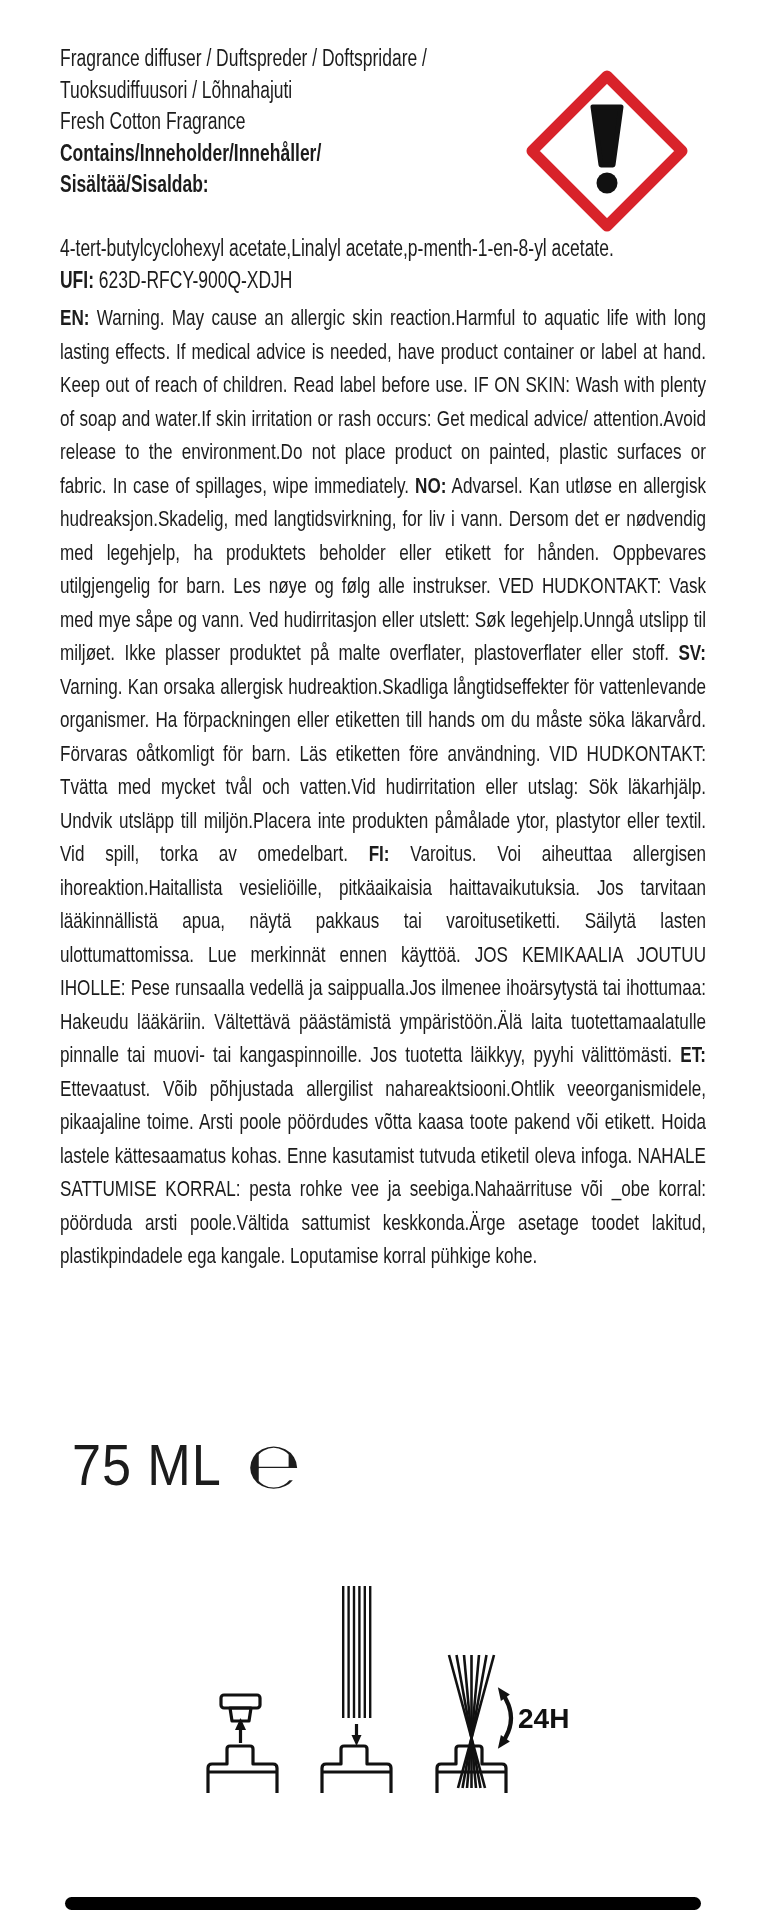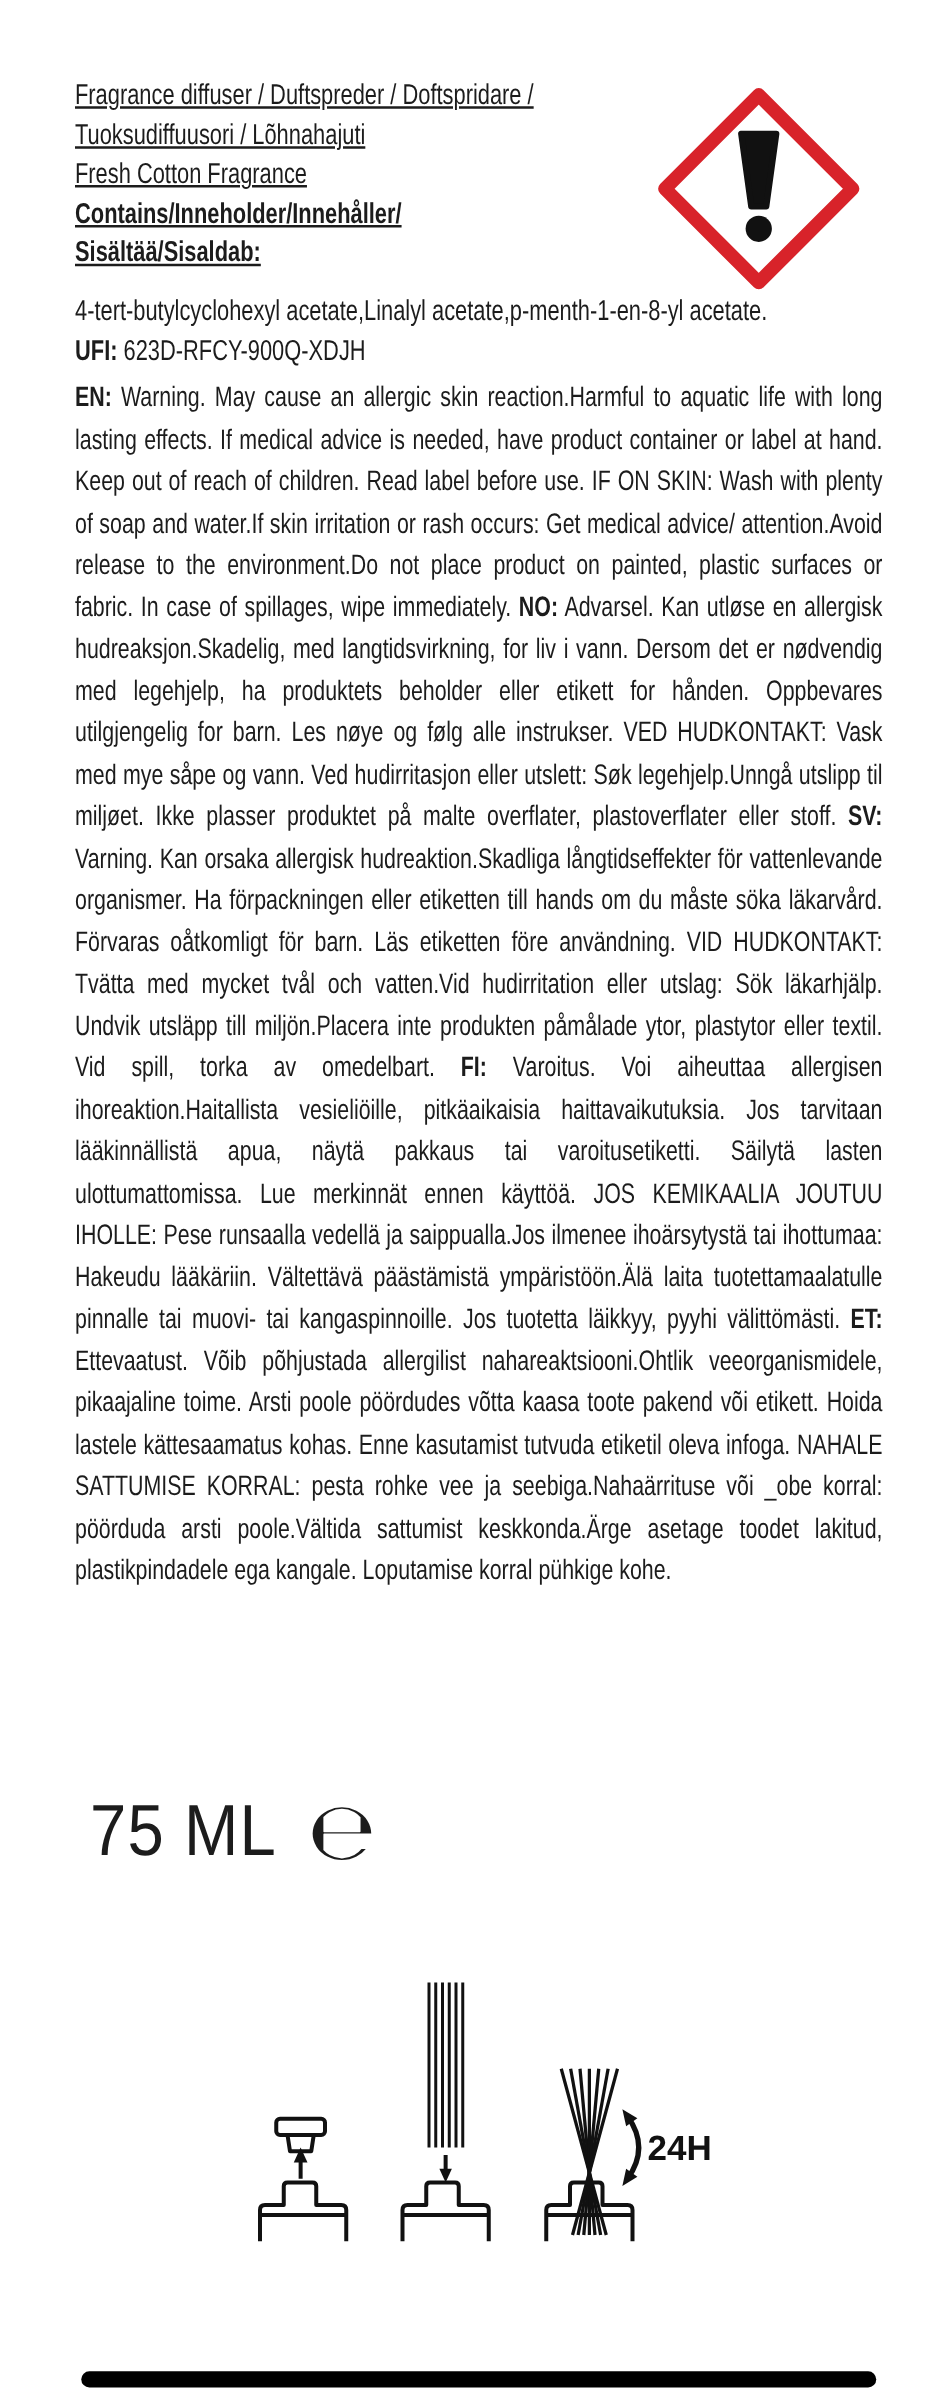--- a/index.html
+++ b/index.html
@@ -1,20 +1,20 @@
 <!DOCTYPE html>
 <html><head>
 <meta charset="utf-8">
 <style>
   html,body{margin:0;padding:0;background:#ffffff;}
   body{width:760px;height:1920px;position:relative;overflow:hidden;
        font-family:"Liberation Sans",sans-serif;color:#1c1c1c;}
   .abs{position:absolute;}
   .condensed{transform:scaleX(0.76);transform-origin:0 0;}
-  #info-block{left:60px;top:60px;text-decoration:underline;}
+  #info-block{left:60px;top:43px;}
   #info-block .condensed{width:540px;font-size:23px;line-height:31.5px;}
   #info-block .bold{font-weight:bold;}
   #ingredients{left:60px;top:235px;}
   #ingredients .condensed{font-size:23px;white-space:nowrap;width:900px;}
   #ufi{left:60px;top:267px;}
   #ufi .condensed{font-size:23px;white-space:nowrap;width:900px;}
   #ufi b{font-weight:bold;}
   #warnings{left:60px;top:301px;}
   #warnings .condensed{width:850px;font-size:22.5px;line-height:33.5px;text-align:justify;}
   #warnings b{font-weight:bold;}

